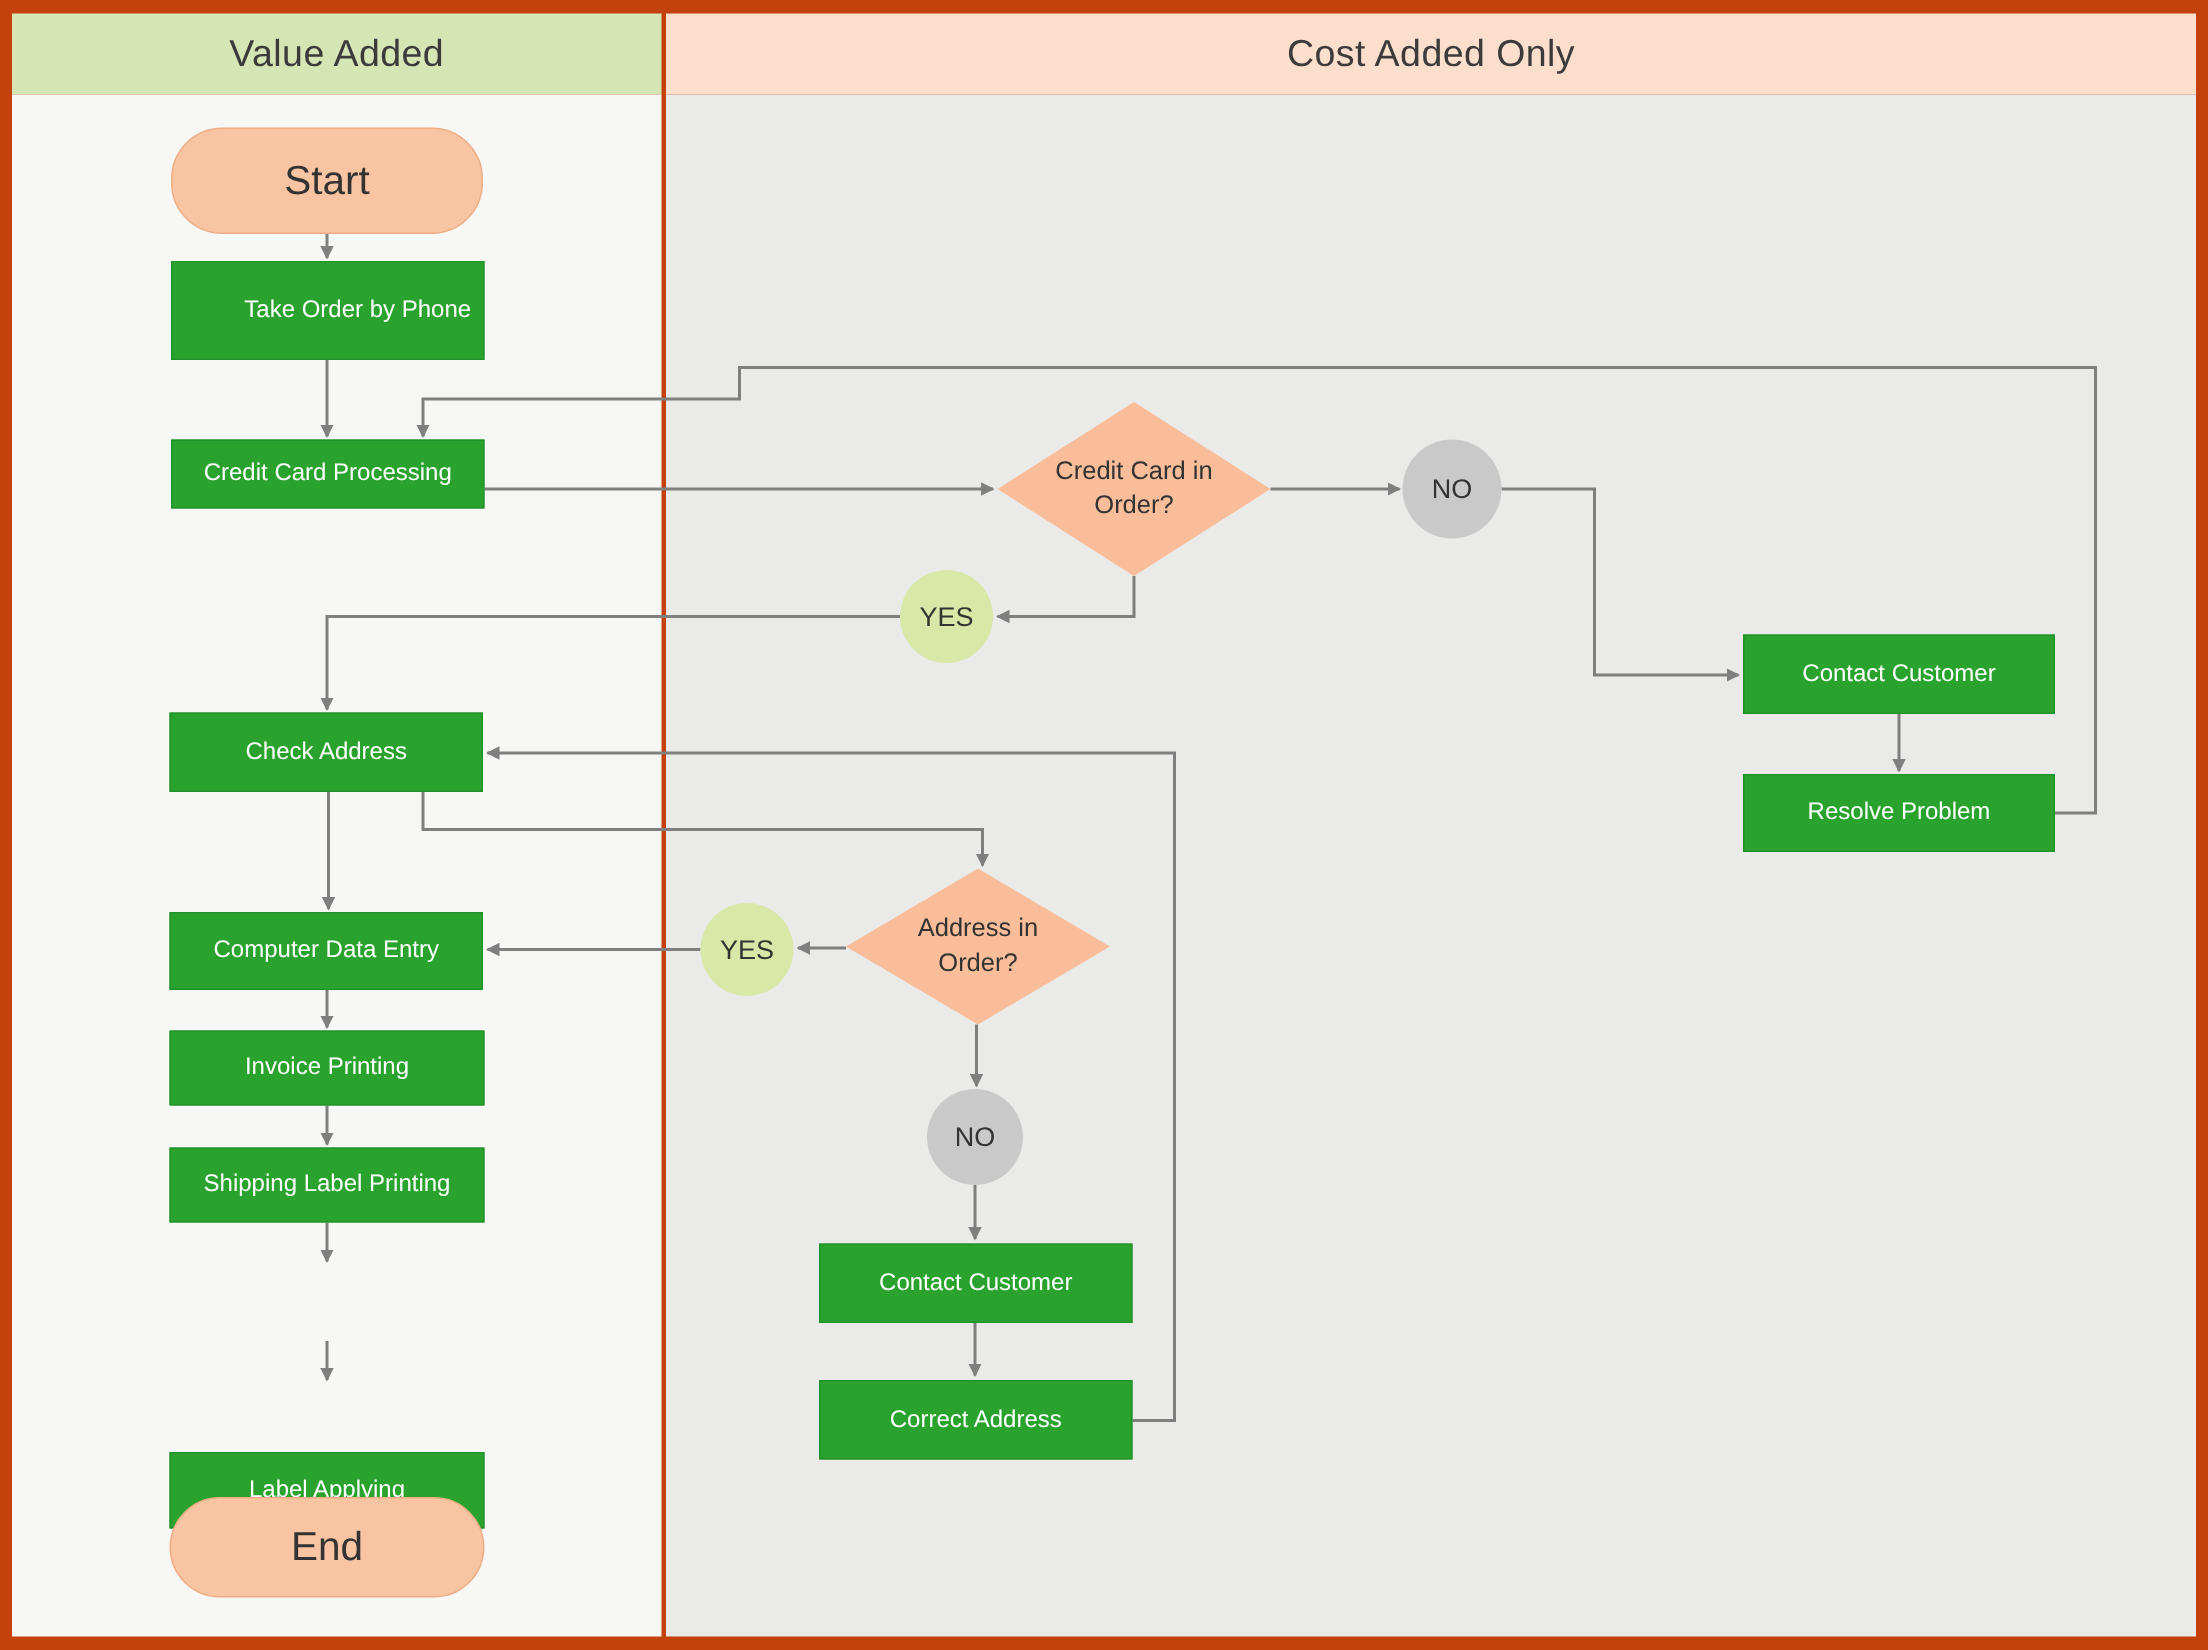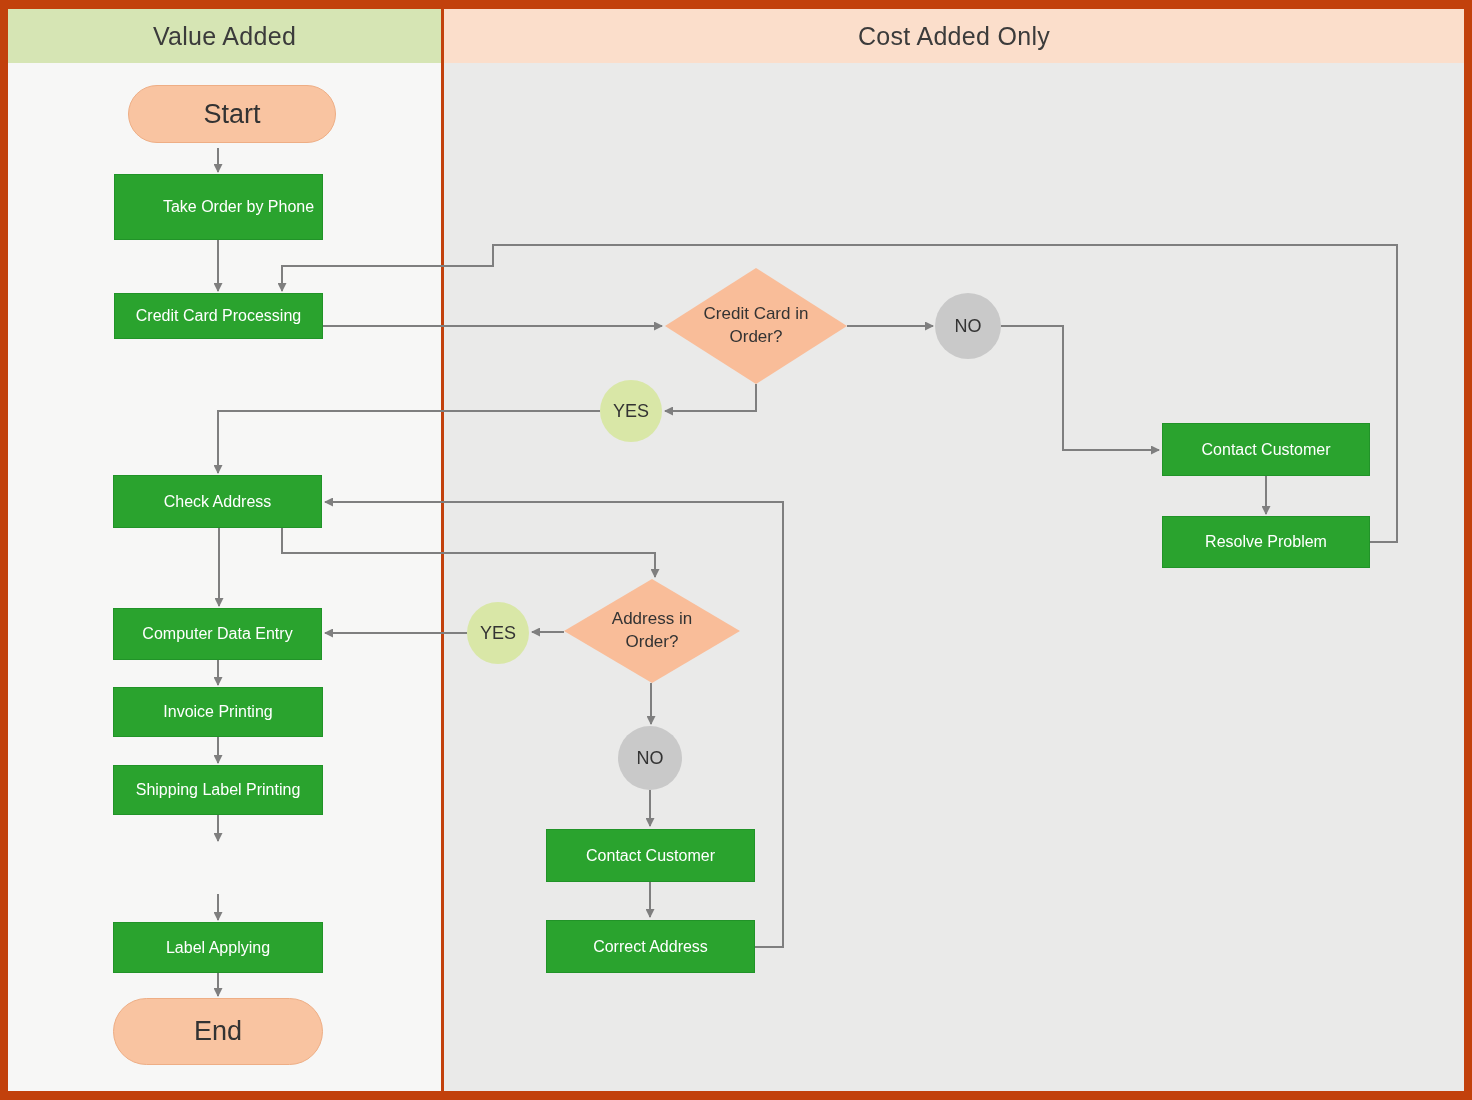--- a/index.html
+++ b/index.html
@@ -76,36 +76,36 @@
       <path d="M650 882 L650 917" marker-end="url(#arrow)"></path>
       <path d="M755 947 L783 947 L783 502 L325 502" marker-end="url(#arrow)"></path>
       <path d="M218 660 L218 685" marker-end="url(#arrow)"></path>
       <path d="M218 737 L218 763" marker-end="url(#arrow)"></path>
       <path d="M218 815 L218 841" marker-end="url(#arrow)"></path>
       <path d="M218 894 L218 920" marker-end="url(#arrow)"></path>
       <path d="M218 973 L218 996" marker-end="url(#arrow)"></path>
     </g>
   </svg>
 
-  <div class="node terminator" style="left:128px;top:85px;width:208px;height:58px;">Start</div>
+  <div class="node terminator" style="left:114px;top:85px;width:208px;height:71px;">Start</div>
 
   <div class="node process" style="left:114px;top:174px;width:209px;height:66px;padding-left:40px;">Take Order by Phone</div>
 
   <div class="node process" style="left:114px;top:293px;width:209px;height:46px;">Credit Card Processing</div>
 
   <div class="node process" style="left:113px;top:475px;width:209px;height:53px;">Check Address</div>
 
   <div class="node process" style="left:113px;top:608px;width:209px;height:52px;">Computer Data Entry</div>
 
   <div class="node process" style="left:113px;top:687px;width:210px;height:50px;">Invoice Printing</div>
 
   <div class="node process" style="left:113px;top:765px;width:210px;height:50px;">Shipping Label Printing</div>
 
 
-  <div class="node process" style="left:113px;top:922px;width:210px;height:51px;">Label Applying</div>
+  <div class="node process" style="left:113px;top:968px;width:210px;height:51px;">Label Applying</div>
 
   <div class="node terminator" style="left:113px;top:998px;width:210px;height:67px;">End</div>
 
   <div class="node decision" style="left:665px;top:268px;width:182px;height:116px;">
     <span>Credit Card in Order?</span>
   </div>
 
   <div class="node circle no" style="left:935px;top:293px;width:66px;height:66px;">NO</div>
 
   <div class="node circle yes" style="left:600px;top:380px;width:62px;height:62px;">YES</div>

